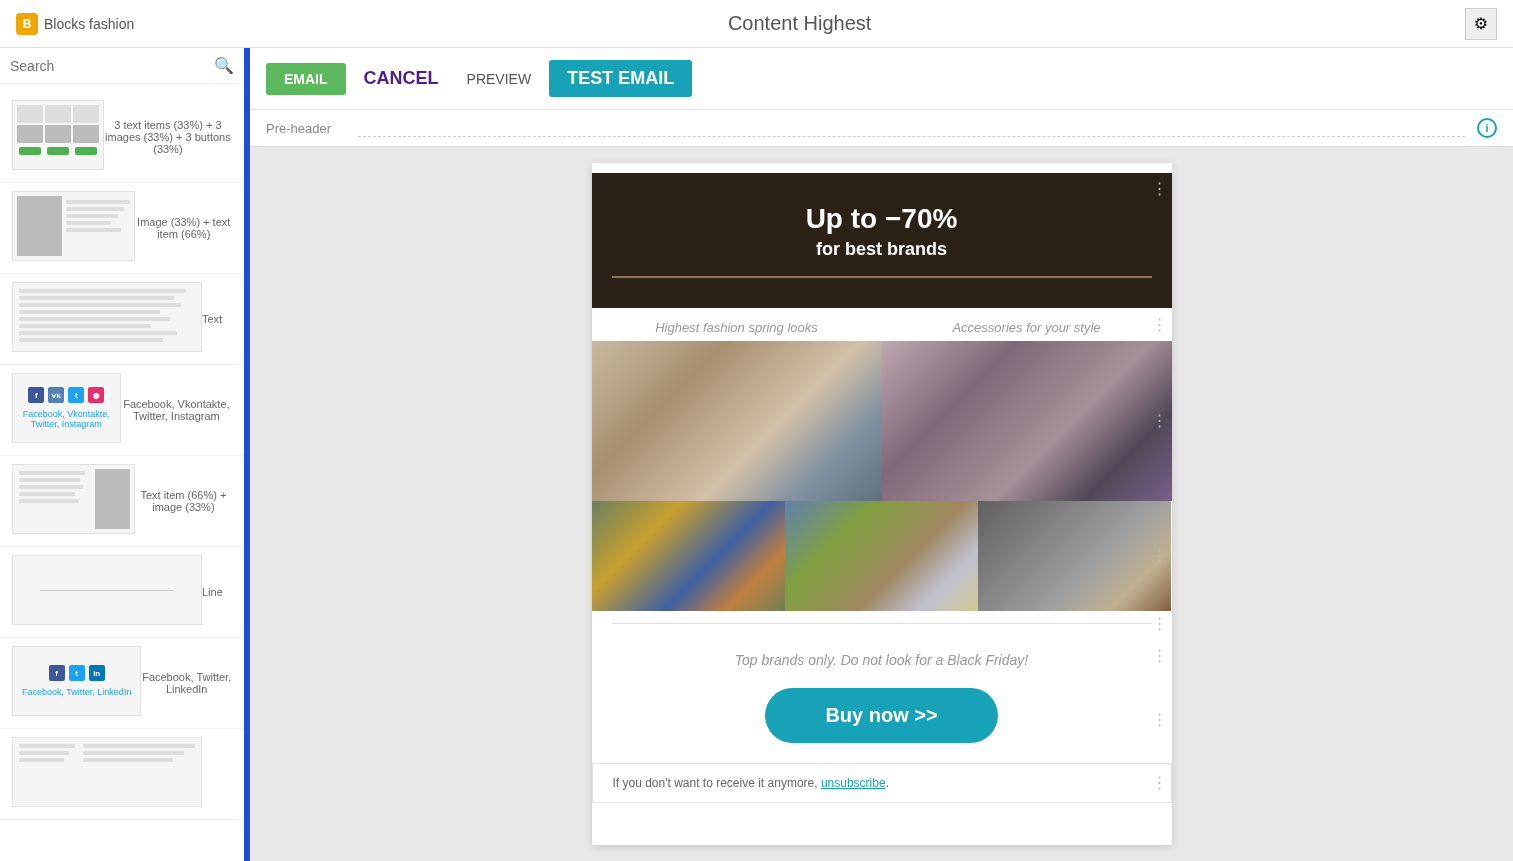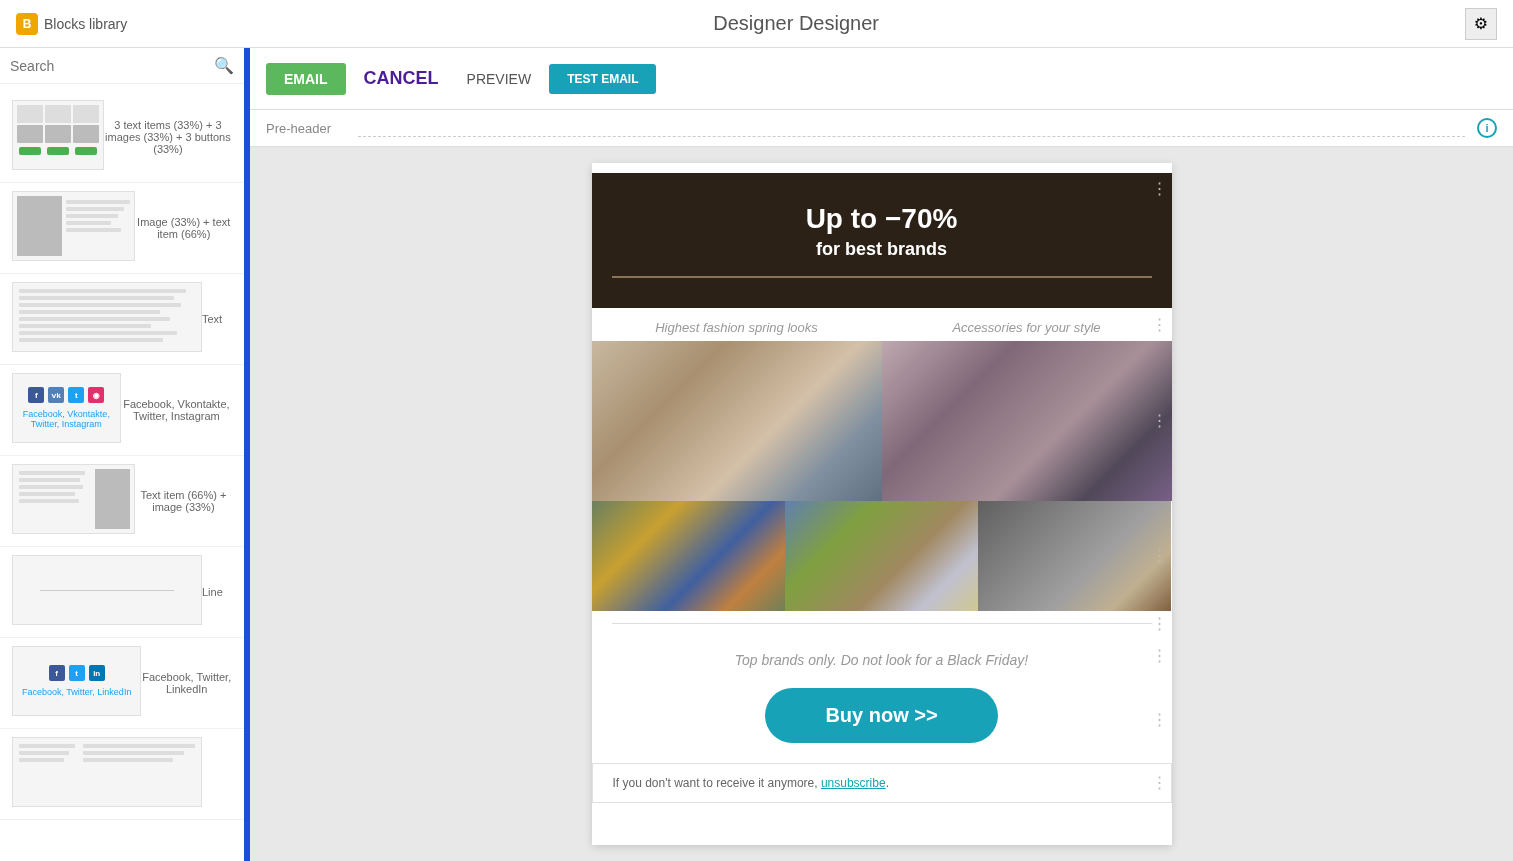--- a/index.html
+++ b/index.html
@@ -203,21 +203,21 @@
       color: #555;
       font-size: 14px;
       cursor: pointer;
       padding: 8px 10px;
     }
     .btn-test-email {
       background: #17a2b8;
       color: white;
       border: none;
       padding: 8px 18px;
-      font-size: 12px;
+      font-size: 18px;
       font-weight: bold;
       cursor: pointer;
       border-radius: 3px;
     }
 
     
     .preheader-row {
       display: flex;
       align-items: center;
       padding: 8px 16px;
@@ -423,23 +423,23 @@
     .sidebar-list::-webkit-scrollbar-thumb { background: #ccc; border-radius: 2px; }
     .email-canvas-scroll::-webkit-scrollbar { width: 6px; }
     .email-canvas-scroll::-webkit-scrollbar-thumb { background: #bbb; border-radius: 3px; }
   </style>
 </head>
 <body>
 
 <div class="top-bar">
   <div class="top-bar-logo">
     <div class="logo-icon">B</div>
-    <span>Blocks library</span>
+    <span>Blocks fashion</span>
   </div>
-  <div class="top-bar-title">Designer Designer</div>
+  <div class="top-bar-title">Content Highest</div>
   <div class="top-bar-settings">
     <span>⚙</span>
   </div>
 </div>
 
 <div class="main-layout">
 
   <div class="sidebar">
     <div class="search-bar">
       <input type="text" placeholder="Search" style="">

